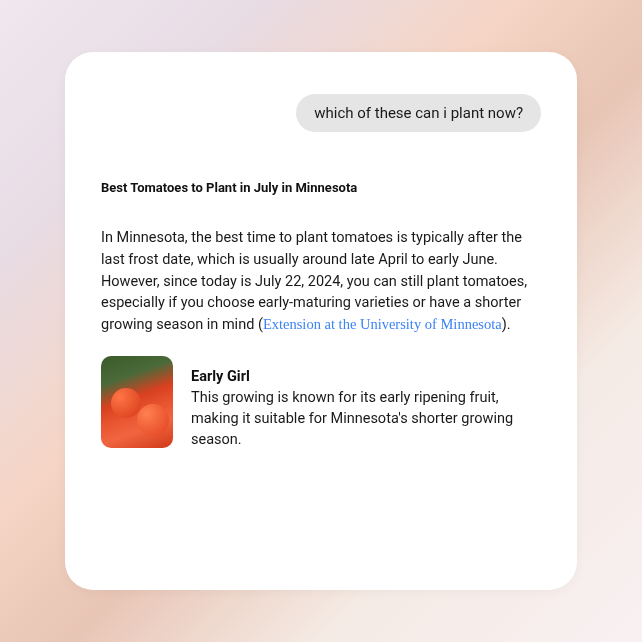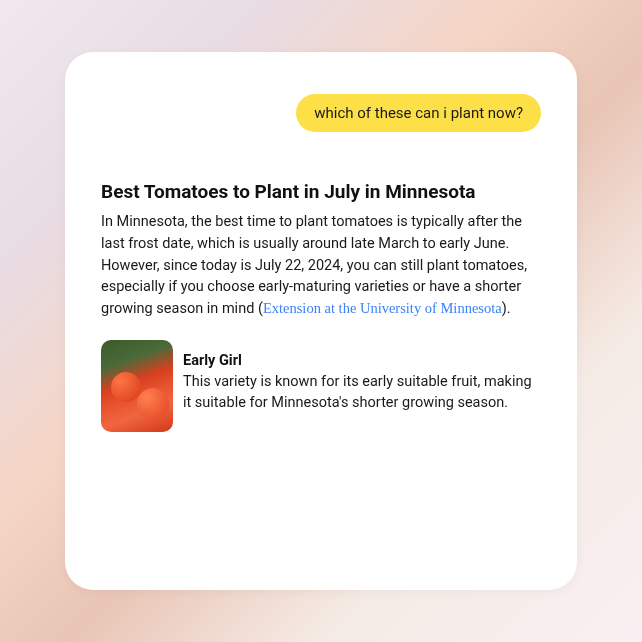--- a/index.html
+++ b/index.html
@@ -30,51 +30,51 @@
       position: relative;
     }
 
     .user-message-row {
       display: flex;
       justify-content: flex-end;
       margin-bottom: 48px;
     }
 
     .user-bubble {
-      background: #fde047;
+      background: #e5e5e5;
       border-radius: 20px;
       padding: 10px 18px;
       font-size: 15px;
       color: #1a1a1a;
     }
 
     .article-title {
-      font-size: 19px;
+      font-size: 13px;
       font-weight: 700;
       color: #111;
-      margin-bottom: 8px;
+      margin-bottom: 32px;
     }
 
     .body-text {
       font-size: 14.5px;
       line-height: 1.5;
       color: #1a1a1a;
       margin-bottom: 20px;
     }
 
     .inline-link {
       color: #3b82f6;
       text-decoration: none;
       cursor: pointer;
       font-family: Liberation Serif, serif;
     }
 
     .variety-row {
       display: flex;
-      gap: 10px;
+      gap: 18px;
       align-items: flex-start;
       margin-top: 12px;
     }
 
     .variety-image {
       width: 72px;
       height: 92px;
       border-radius: 10px;
       flex-shrink: 0;
       background: linear-gradient(160deg, #3a5a2a 0%, #4a6a3a 25%, #d84020 45%, #e85530 60%, #f06540 75%, #d03818 100%);
@@ -129,25 +129,25 @@
 
   <div class="user-message-row">
     <div class="user-bubble">
       <span>which of these can i plant now?</span>
     </div>
   </div>
 
   <h2 class="article-title">Best Tomatoes to Plant in July in Minnesota</h2>
 
   <p class="body-text">
-    <span>In Minnesota, the best time to plant tomatoes is typically after the last frost date, which is usually around late March to early June. However, since today is July 22, 2024, you can still plant tomatoes, especially if you choose early-maturing varieties or have a shorter growing season in mind (</span><a class="inline-link">Extension at the University of Minnesota</a><span>).</span>
+    <span>In Minnesota, the best time to plant tomatoes is typically after the last frost date, which is usually around late April to early June. However, since today is July 22, 2024, you can still plant tomatoes, especially if you choose early-maturing varieties or have a shorter growing season in mind (</span><a class="inline-link">Extension at the University of Minnesota</a><span>).</span>
   </p>
 
 
   <div class="variety-row">
     <div class="variety-image"></div>
     <div class="variety-text">
       <div class="variety-name">Early Girl</div>
-      <div class="variety-desc">This variety is known for its early suitable fruit, making it suitable for Minnesota's shorter growing season.</div>
+      <div class="variety-desc">This growing is known for its early ripening fruit, making it suitable for Minnesota's shorter growing season.</div>
     </div>
   </div>
 
 </div>
 
 </body></html>

